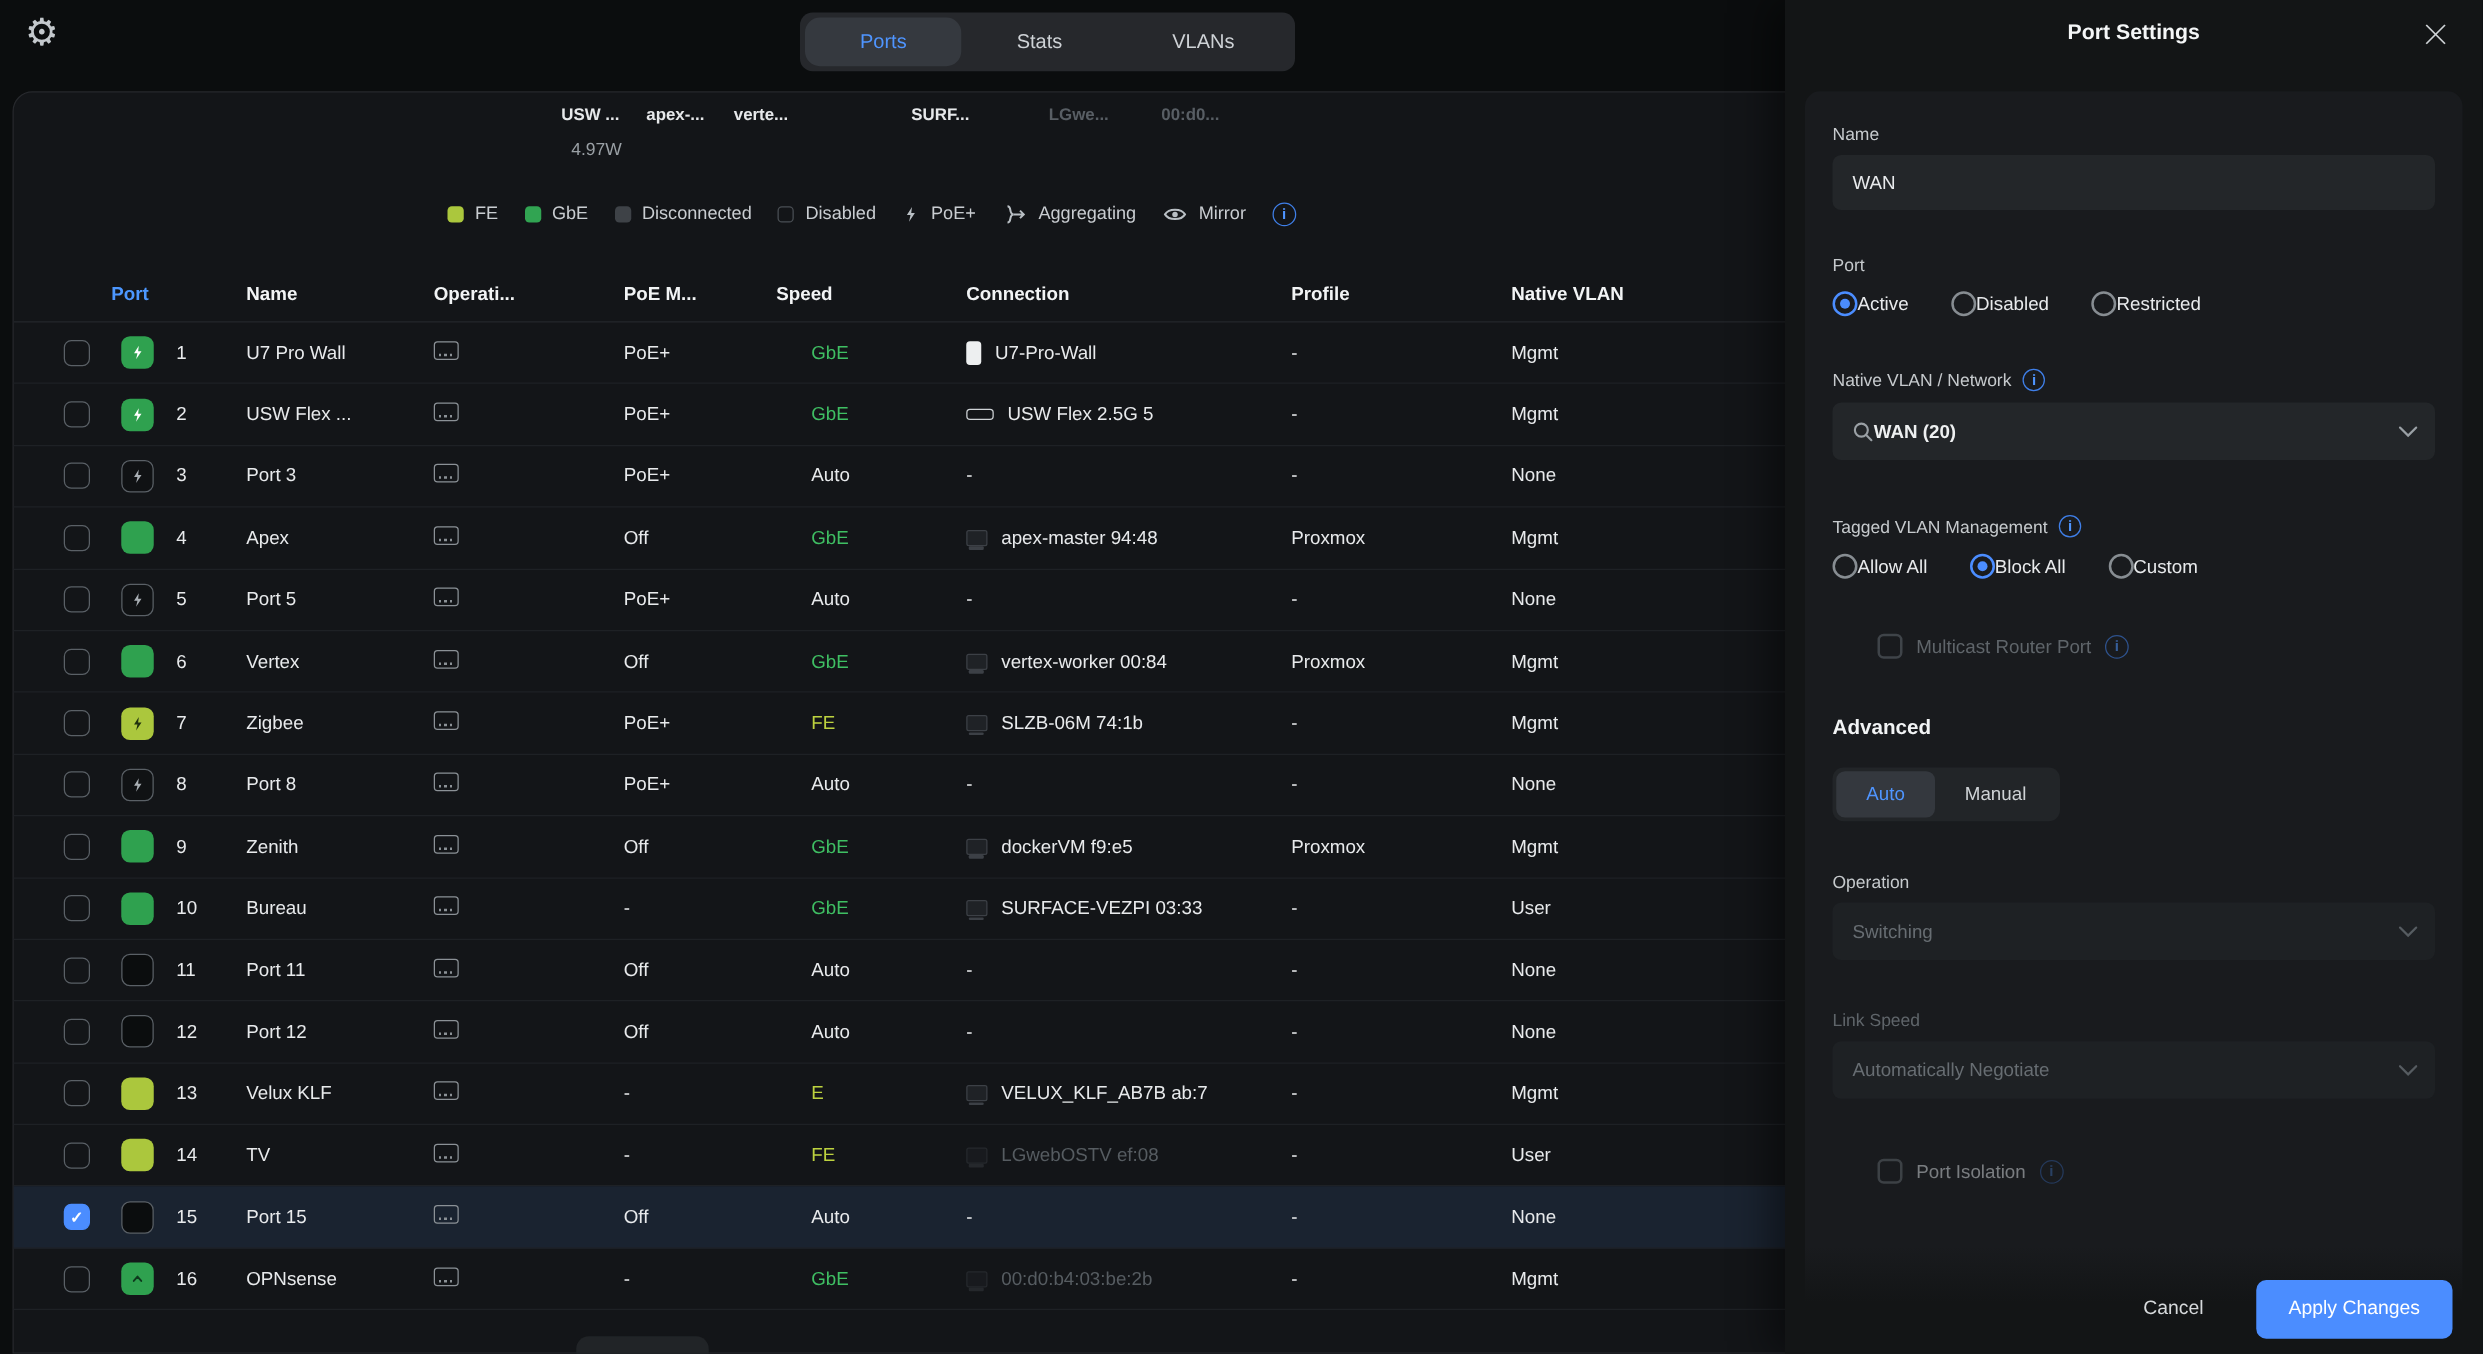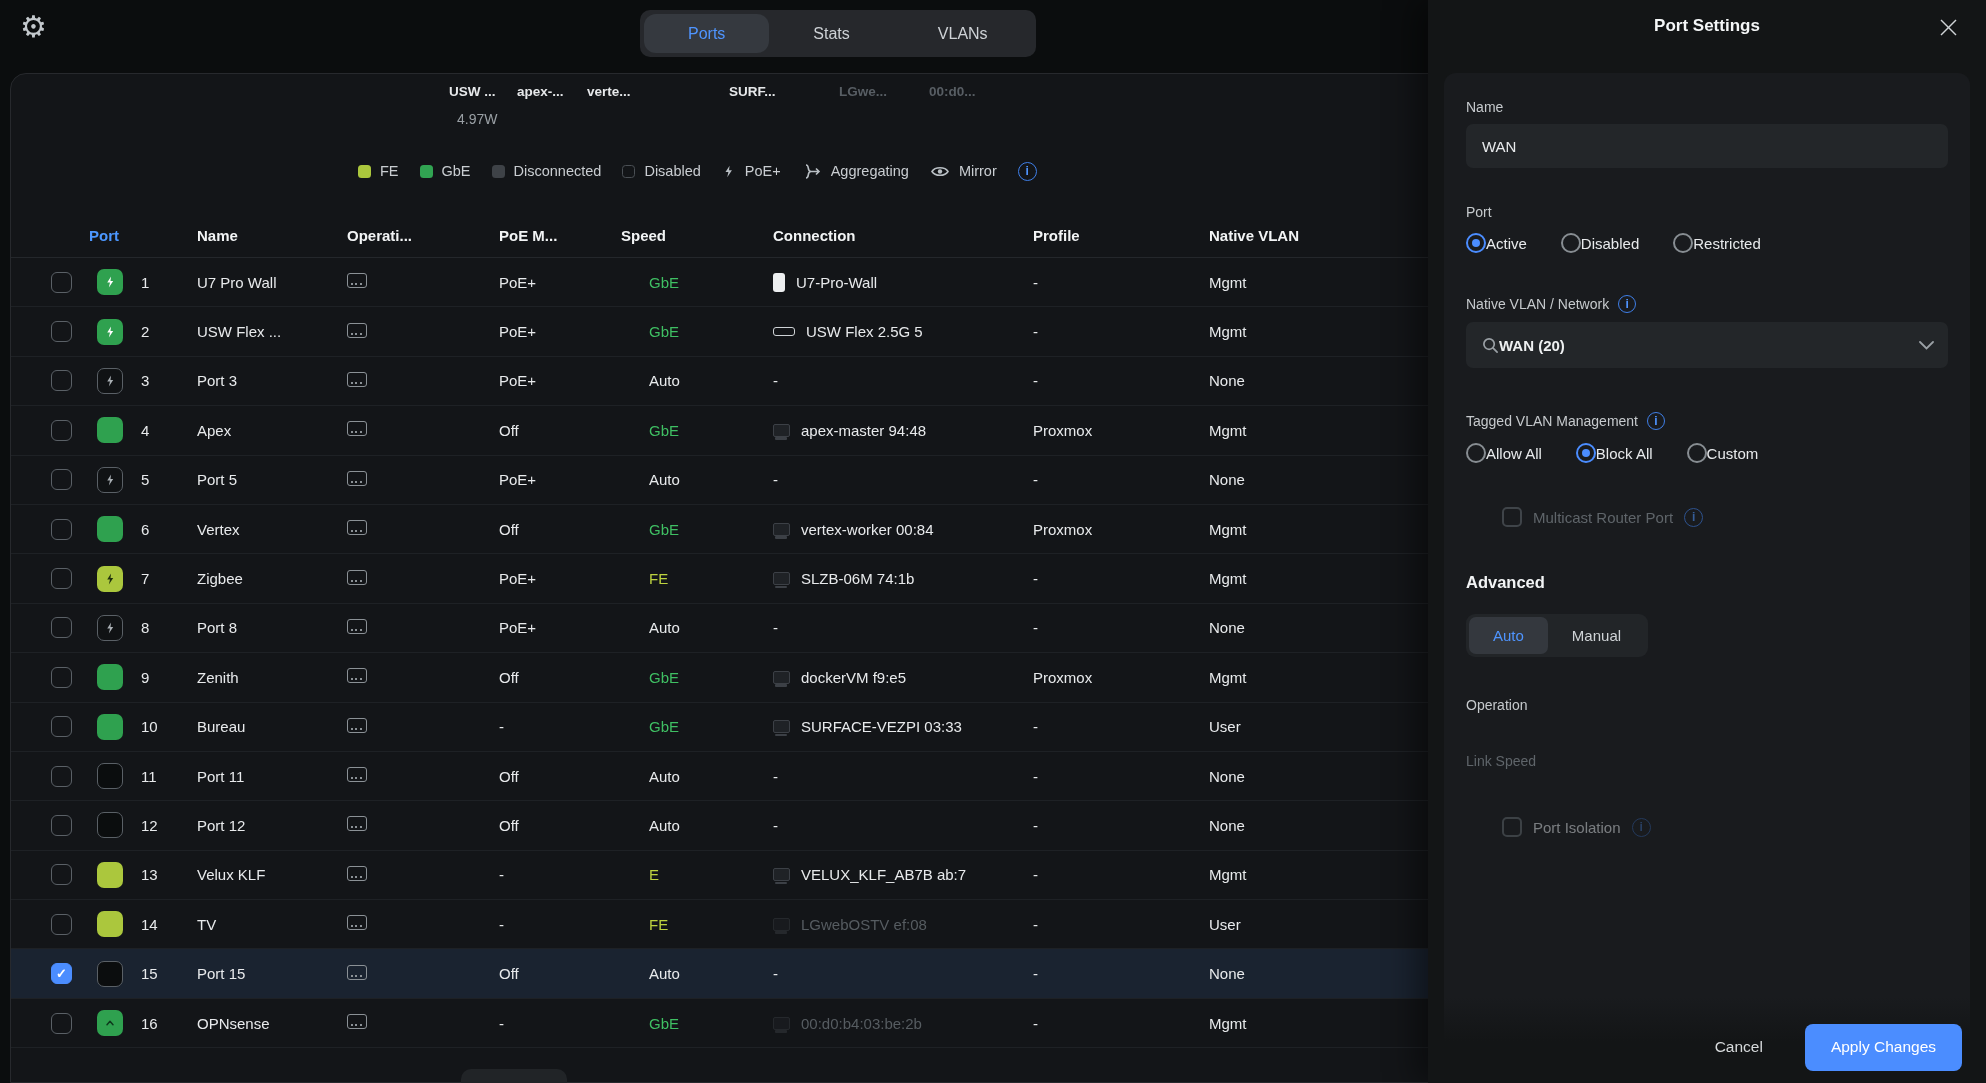--- a/index.html
+++ b/index.html
@@ -662,24 +662,36 @@
     <div class="s-adv">
       <div class="adv-h">Advanced</div>
       <div class="segmented">
         <span class="seg active">Auto</span>
         <span class="seg">Manual</span>
       </div>
     </div>
 
     <div class="s-oper">
       <div class="flabel">Operation</div>
+      <div class="fselect disabled">
+        <span>Switching</span>
+        <svg class="chevd" width="15" height="9" viewBox="0 0 15 9">
+            <polyline points="1,1 7.5,7.5 14,1" fill="none"></polyline>
+          </svg>
+      </div>
     </div>
 
     <div class="s-link">
       <div class="flabel dim">Link Speed</div>
+      <div class="fselect disabled">
+        <span>Automatically Negotiate</span>
+        <svg class="chevd" width="15" height="9" viewBox="0 0 15 9">
+            <polyline points="1,1 7.5,7.5 14,1" fill="none"></polyline>
+          </svg>
+      </div>
     </div>
 
 
     <div class="s-iso">
       <div class="check-row">
         <span class="cbox"></span>
         <span>Port Isolation</span>
         <span class="info-ic dim">i</span>
       </div>
     </div>

